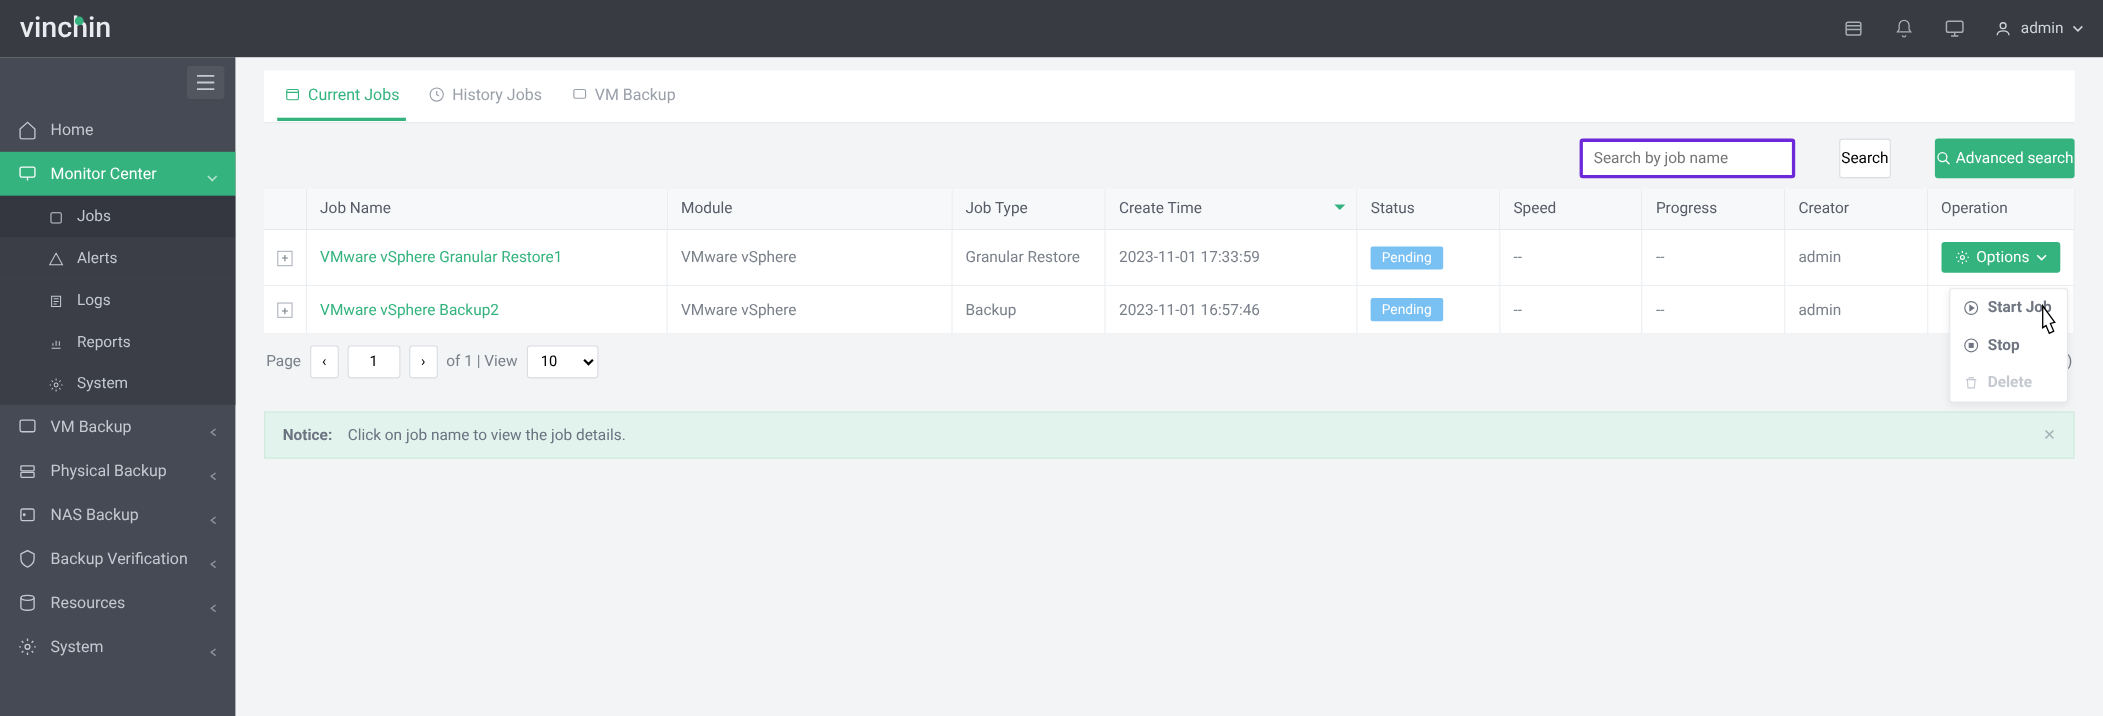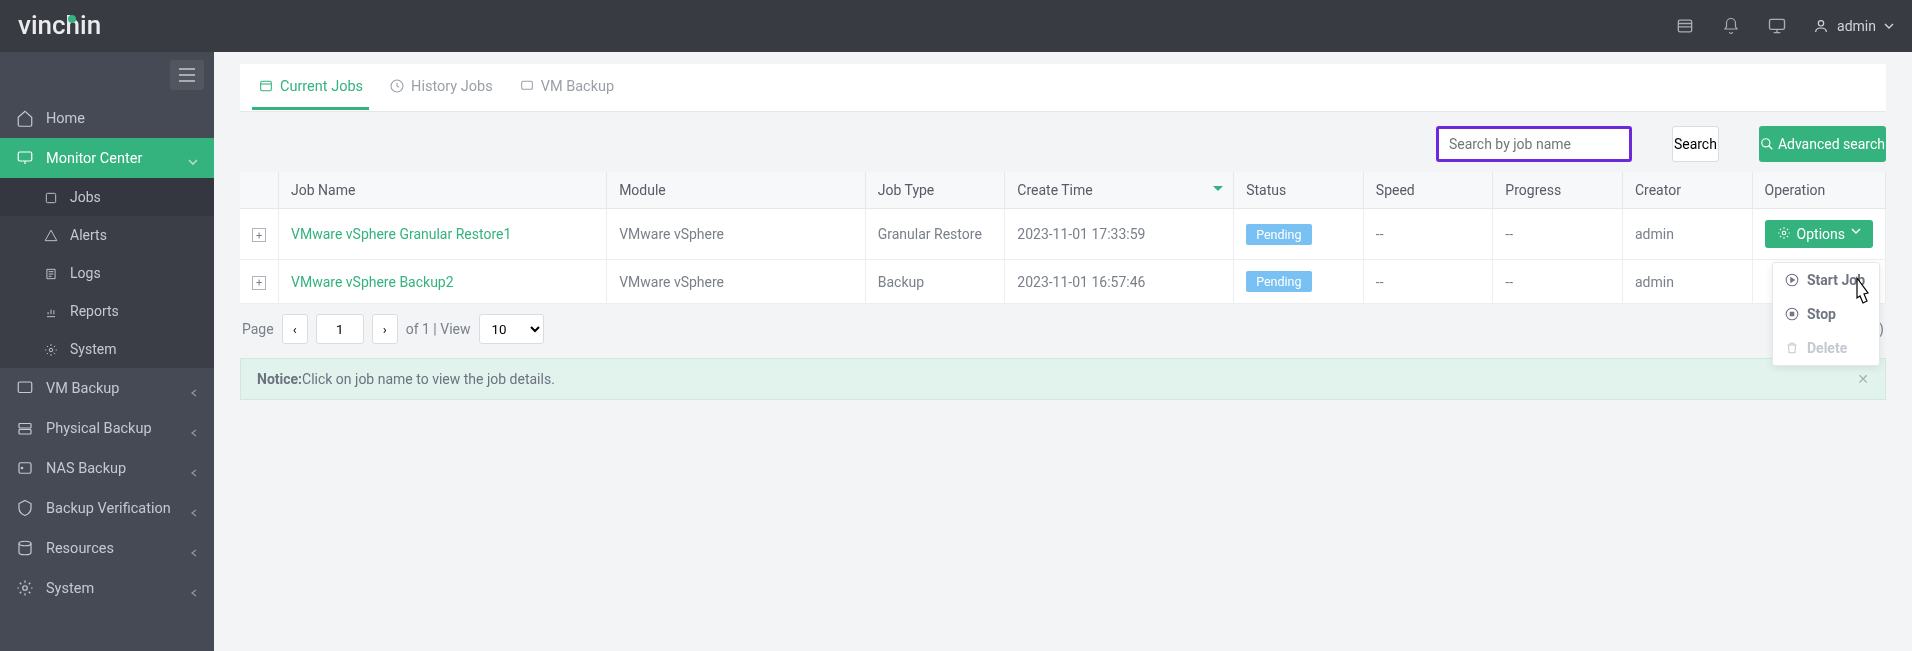--- a/index.html
+++ b/index.html
@@ -28,26 +28,26 @@
 .btn-g { background: #34b37e; color: #fff; border: none; }
 .btn-g .icon { margin-right: 4px; }
 .table { width: 100%; border-collapse: collapse; background: #fff; }
 .table th { text-align: left; font-size: 14px; font-weight: 400; color: #565b66; padding: 10px 12px; border-bottom: 1px solid #e5e7eb; border-right: 1px solid #e5e7eb; background: #f7f8fa; position: relative; }
 .table th.sortdesc::after { content:''; position:absolute; right:10px; top:50%; transform:translateY(-40%); border:5px solid transparent; border-top-color:#34b37e; }
 .table td { font-size: 14px; color: #7a808a; padding: 11px 12px; border-bottom: 1px solid #eceef1; border-right: 1px solid #eceef1; }
 .expand { width: 28px; text-align: center; }
 .expand .box { width: 14px; height: 14px; border: 1px solid #aeb3bc; display: inline-flex; align-items: center; justify-content: center; font-size: 11px; color: #7a808a; cursor: pointer; line-height: 1; }
 .jlink { color: #34b37e; text-decoration: none; cursor: pointer; }
 .badge { display: inline-block; padding: 3px 10px; font-size: 12.5px; color: #fff; border-radius: 2px; background: #79c0f3; }
-.opt-btn { background: #34b37e; color: #fff; border: none; border-radius: 3px; padding: 6px 12px; font-size: 14px; display: inline-flex; gap: 6px; cursor: pointer; }
+.opt-btn { background: #34b37e; color: #fff; border: none; border-radius: 3px; padding: 6px 12px; font-size: 14px; display: inline-flex; align-items: center; gap: 6px; cursor: pointer; }
 .pager { display: flex; align-items: center; gap: 8px; padding: 10px 2px; font-size: 14px; color: #7a808a; }
 .pgbtn { width: 26px; height: 30px; border: 1px solid #dadce0; background: #fff; display: inline-flex; align-items: center; justify-content: center; cursor: pointer; border-radius: 3px; }
 .pgip { width: 48px; height: 30px; border: 1px solid #dadce0; text-align: center; border-radius: 3px; }
 .pgsel { height: 30px; border: 1px solid #dadce0; border-radius: 3px; padding: 0 20px 0 8px; background: #fff; }
-.notice { background: #e1f3ec; border: 1px solid #cfeadd; padding: 12px 16px; font-size: 14px; display: flex; align-items: center; position: relative; margin-top: 4px; }
+.notice { background: #e1f3ec; border: 1px solid #cfeadd; padding: 12px 16px; font-size: 14px; display: flex; align-items: center; gap: 14px; position: relative; margin-top: 20px; }
 .notice .close { margin-left: auto; cursor: pointer; opacity: .5; }
 .dropdown { position: absolute; top: 262px; right: 32px; width: 108px; background: #fff; border: 1px solid #e5e7eb; border-radius: 3px; box-shadow: 0 2px 8px rgba(0,0,0,.08); z-index: 50; font-weight: bold; }
 .dd-item { padding: 9px 12px; font-size: 14px; color: #6f7581; display: flex; align-items: center; gap: 8px; cursor: pointer; }
 .dd-item.disabled { color: #c4c8d0; cursor: default; }
 .cursor { position: absolute; z-index: 999; pointer-events: none; }
 svg { display: block; }
 </style>
 </head>
 <body>
 

